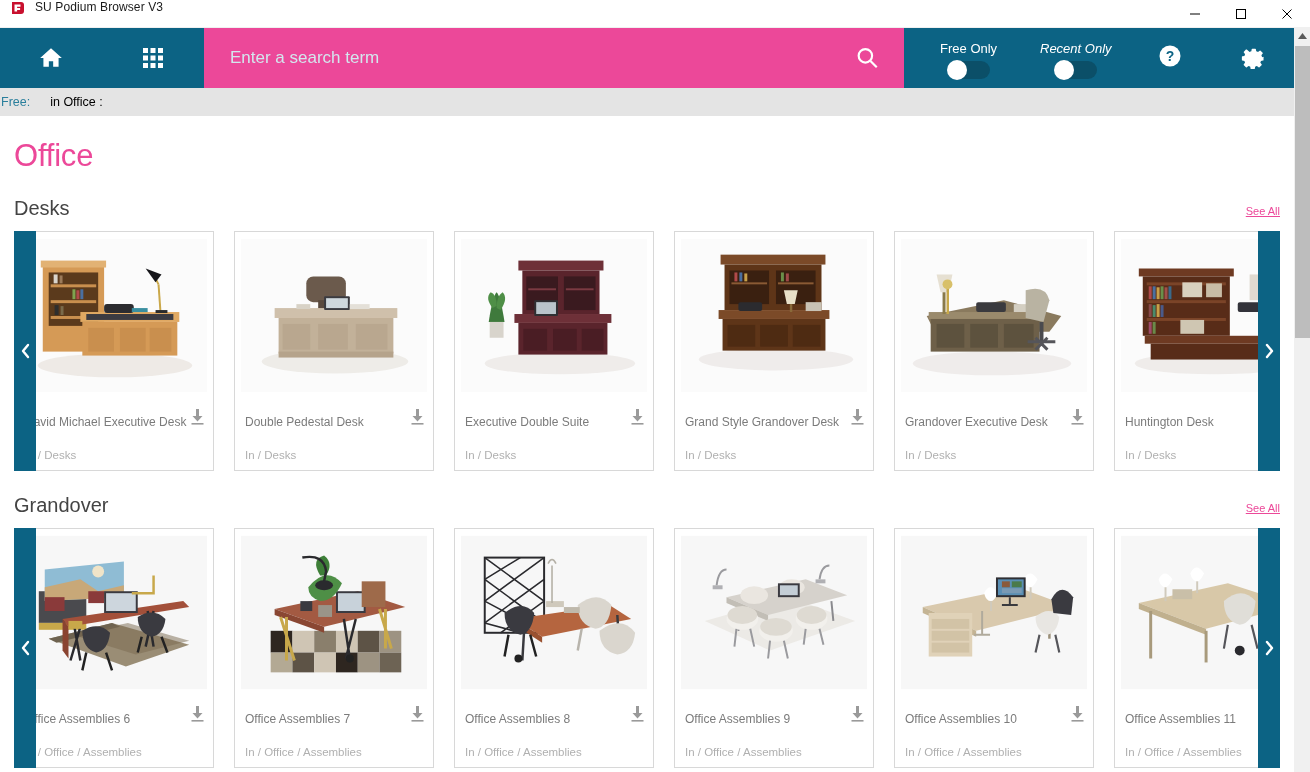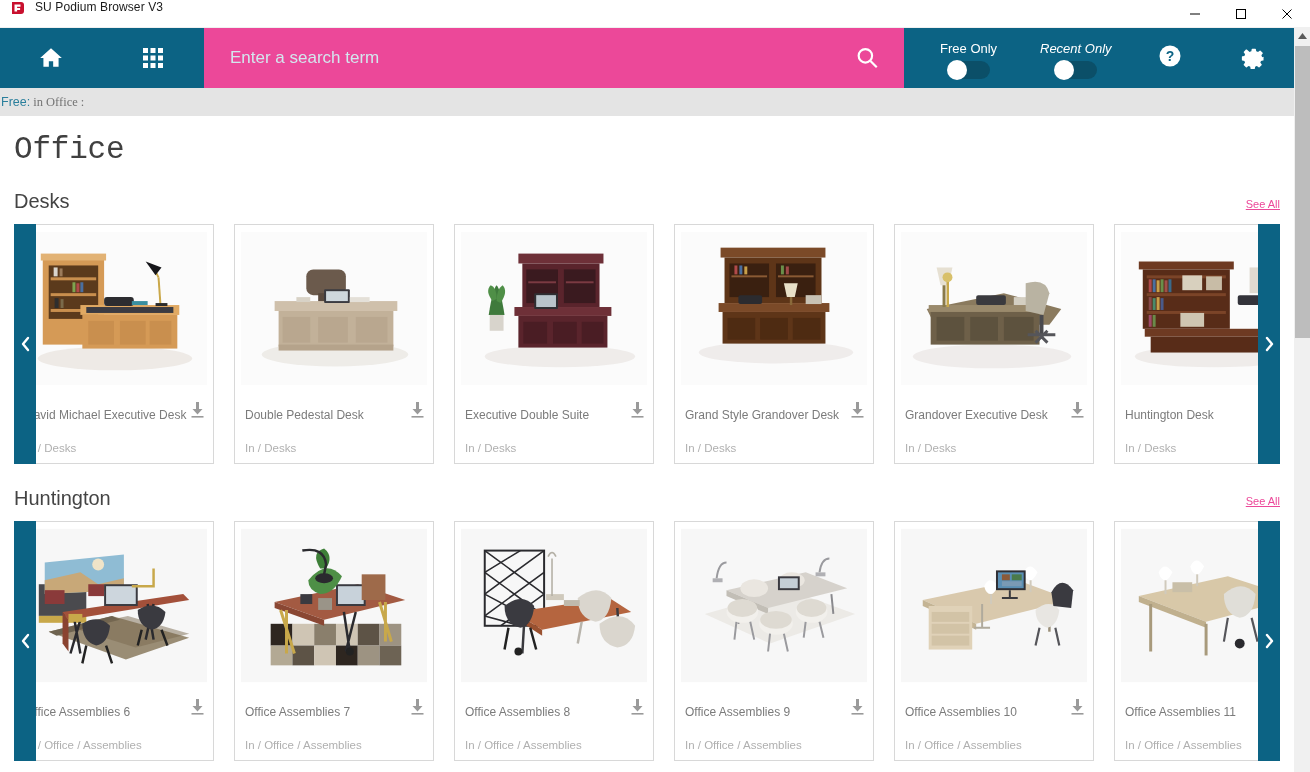--- a/index.html
+++ b/index.html
@@ -86,27 +86,27 @@
     color: #fff;
   }
 
   
   .breadcrumb {
     height: 28px; background: #e4e4e4;
     display: flex; align-items: center; padding-left: 1px;
     font-size: 12.5px;
   }
   .crumb-link { color: #2a7f9c; }
-  .crumb-rest { color: #737373; margin-left: 3px; font-family: Liberation Serif, serif; }
+  .crumb-rest { color: #000000; margin-left: 20px; }
 
   
   .content { padding: 0 0 0 0; background: #fff; height: 656px; }
   .page-title {
-    font-size: 31px; font-weight: 400; color: #404040;
-    margin: 16px 0 0 14px; letter-spacing: -.2px; font-family: Liberation Mono, monospace;
+    font-size: 31px; font-weight: 400; color: #ec4899;
+    margin: 22px 0 0 14px; letter-spacing: -.2px;
   }
   .section { margin-top: 23px; }
   .section-head {
     display: flex; align-items: baseline;
     padding: 0 14px 0 14px;
   }
   .section-title { font-size: 20px; color: #444; font-weight: 400; }
   .see-all {
     margin-left: auto; color: #ec4899; font-size: 11px; cursor: pointer; text-decoration: underline;
   }
@@ -505,21 +505,21 @@
 
             </div>
           </div>
 
         </div>
       </div>
     </div>
 
     <div class="section">
       <div class="section-head">
-        <span class="section-title">Huntington</span>
+        <span class="section-title">Grandover</span>
         <span class="see-all">See All</span>
       </div>
       <div class="carousel">
         <div class="arrow left">
           <svg width="13" height="18" viewBox="0 0 13 18" fill="none" stroke="#fff" stroke-width="2.4" stroke-linecap="round" stroke-linejoin="round">
                 <path d="M9 3 L4 9 L9 15"></path>
               </svg>
         </div>
         <div class="arrow right">
           <svg width="13" height="18" viewBox="0 0 13 18" fill="none" stroke="#fff" stroke-width="2.4" stroke-linecap="round" stroke-linejoin="round">

